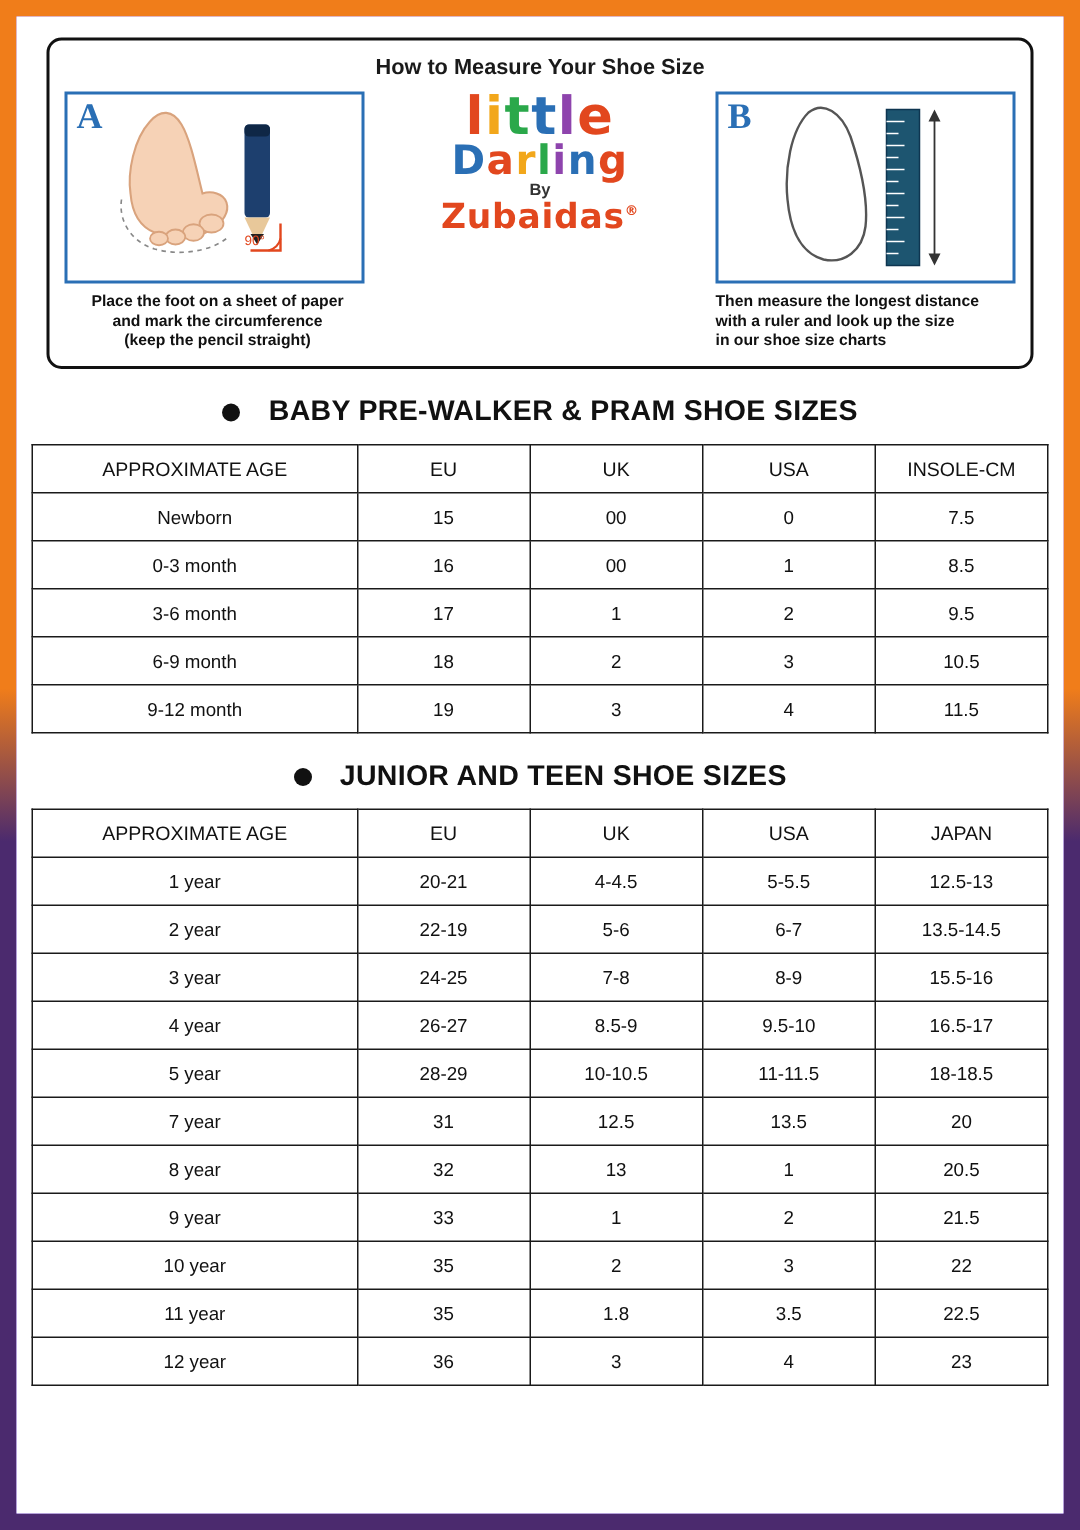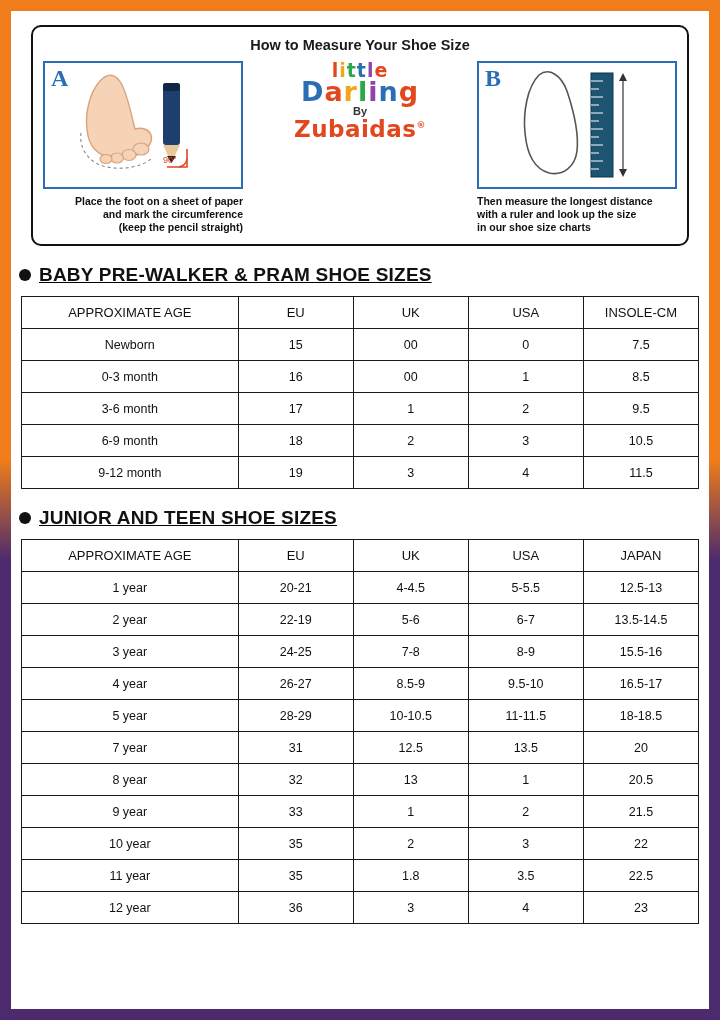--- a/index.html
+++ b/index.html
@@ -69,28 +69,28 @@
     font-family: "Liberation Serif", serif;
   }
   .cap {
     text-align: left;
     font-size: 10.5px;
     line-height: 1.25;
     font-weight: bold;
     color: #111;
     margin-top: 6px;
   }
-  .cap.left-align { text-align: right; padding-left: 4px; }
+  .cap.left-align { text-align: center; padding-left: 4px; }
 
   
   .logo { text-align: center; line-height: 1; }
   .logo .l1 {
     font-family: "DejaVu Sans", sans-serif;
     font-weight: bold;
-    font-size: 19px;
+    font-size: 35px;
     letter-spacing: 1px;
   }
   .logo .l2 {
     font-family: "DejaVu Sans", sans-serif;
     font-weight: bold;
     font-size: 27px;
     letter-spacing: 1px;
     margin-top: -2px;
     text-align: center;
   }
@@ -101,23 +101,23 @@
     font-size: 23px;
     color: #e2471e;
     letter-spacing: 0.5px;
   }
   .logo .brand .reg { font-size: 9px; vertical-align: super; }
 
   
   .section-head {
     display: flex;
     align-items: center;
-    gap: 8px;
+    justify-content: center;
+    gap: 19px;
     margin: 18px 0 10px 0;
-    text-decoration: underline;
   }
   .bullet-dot {
     width: 12px; height: 12px;
     background: #111; border-radius: 50%;
     display: inline-block;
   }
   .section-head h2 {
     margin: 0;
     font-size: 19px;
     font-weight: bold;

